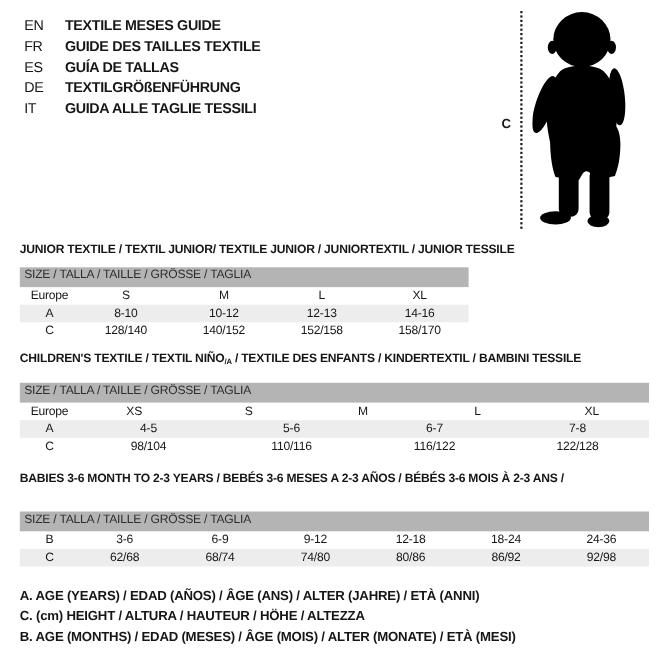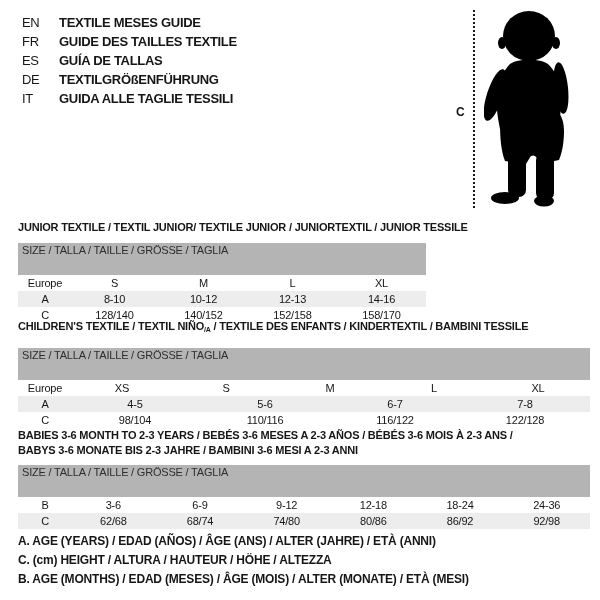--- a/index.html
+++ b/index.html
@@ -14,21 +14,21 @@
   .lang-title{font-size:13px;font-weight:700;letter-spacing:-0.3px;}
   
   .measure-line{position:absolute;left:473px;top:10px;height:198px;width:0;border-left:2px dotted #1a1a1a;}
   .c-label{position:absolute;left:456px;top:105px;font-size:12px;font-weight:700;}
   .baby-svg{position:absolute;left:484px;top:11px;}
   
   .tbl-title{position:absolute;left:18px;font-size:11px;font-weight:700;letter-spacing:-0.2px;line-height:15px;}
   .sub{font-size:7px;vertical-align:-2px;}
   
   .size-table{position:absolute;left:18px;}
-  .size-bar{height:32px;line-height:15px;background:#b4b4b4;color:#2e2e2e;
+  .size-bar{height:18px;line-height:15px;background:#b4b4b4;color:#2e2e2e;
     font-size:11px;padding-left:4px;letter-spacing:-0.2px;box-sizing:border-box;}
   .row{display:flex;height:16px;line-height:16px;font-size:11px;letter-spacing:-0.2px;}
   .row.alt{background:#ededed;}
   .cell-label{width:52px;padding-left:2px;box-sizing:border-box;text-align:center;}
   .cell-val{flex:1;text-align:center;}
   
   .notes{position:absolute;left:18px;top:532px;}
   .note-line{font-size:12px;font-weight:700;letter-spacing:-0.2px;height:19px;line-height:19px;}
 </style>
 </head>
@@ -130,21 +130,20 @@
         <span class="cell-label">C</span>
         <span class="cell-val">98/104</span>
         <span class="cell-val">110/116</span>
         <span class="cell-val">116/122</span>
         <span class="cell-val">122/128</span>
       </div>
     </div>
 
   <div class="tbl-title" style="top:428px;width:572px">
       <div>BABIES 3-6 MONTH TO 2-3 YEARS / BEBÉS 3-6 MESES A 2-3 AÑOS / BÉBÉS 3-6 MOIS À 2-3 ANS /</div>
-      <div>BABYS 3-6 MONATE BIS 2-3 JAHRE / BAMBINI 3-6 MESI A 2-3 ANNI</div>
     </div>
   <div class="size-table" style="top:465px;width:572px">
       <div class="size-bar" style="background: rgb(180, 180, 180);">SIZE / TALLA / TAILLE / GRÖSSE / TAGLIA</div>
       <div class="row">
         <span class="cell-label">B</span>
         <span class="cell-val">3-6</span>
         <span class="cell-val">6-9</span>
         <span class="cell-val">9-12</span>
         <span class="cell-val">12-18</span>
         <span class="cell-val">18-24</span>

